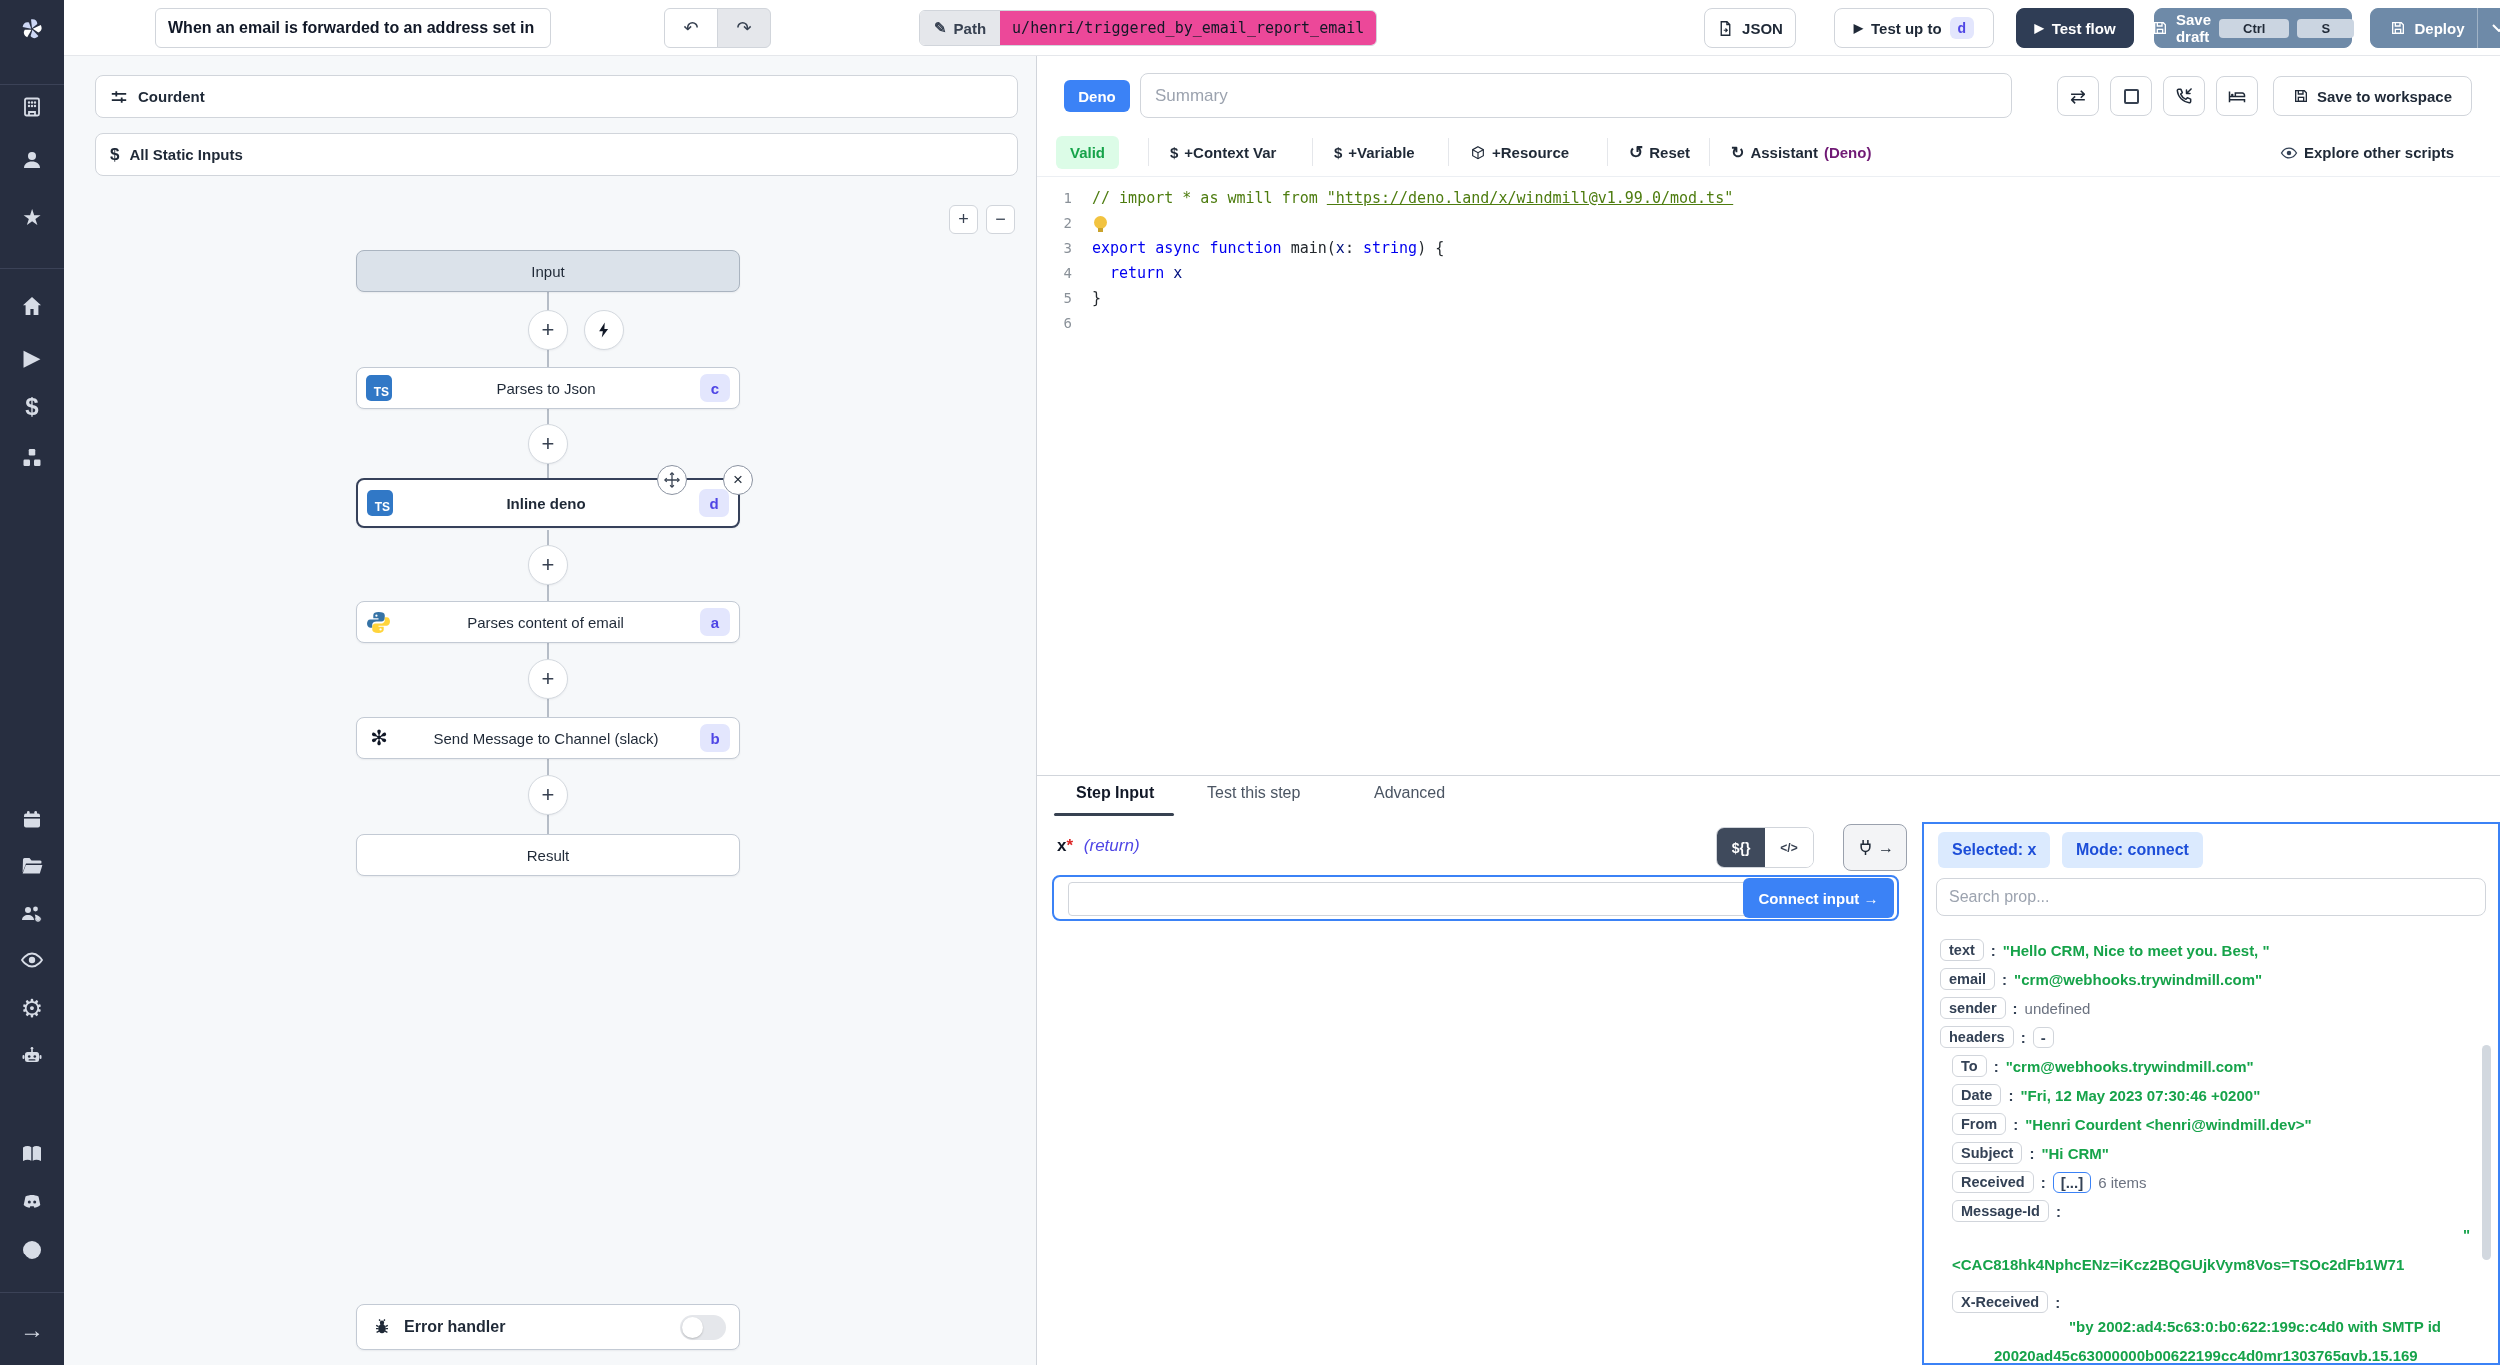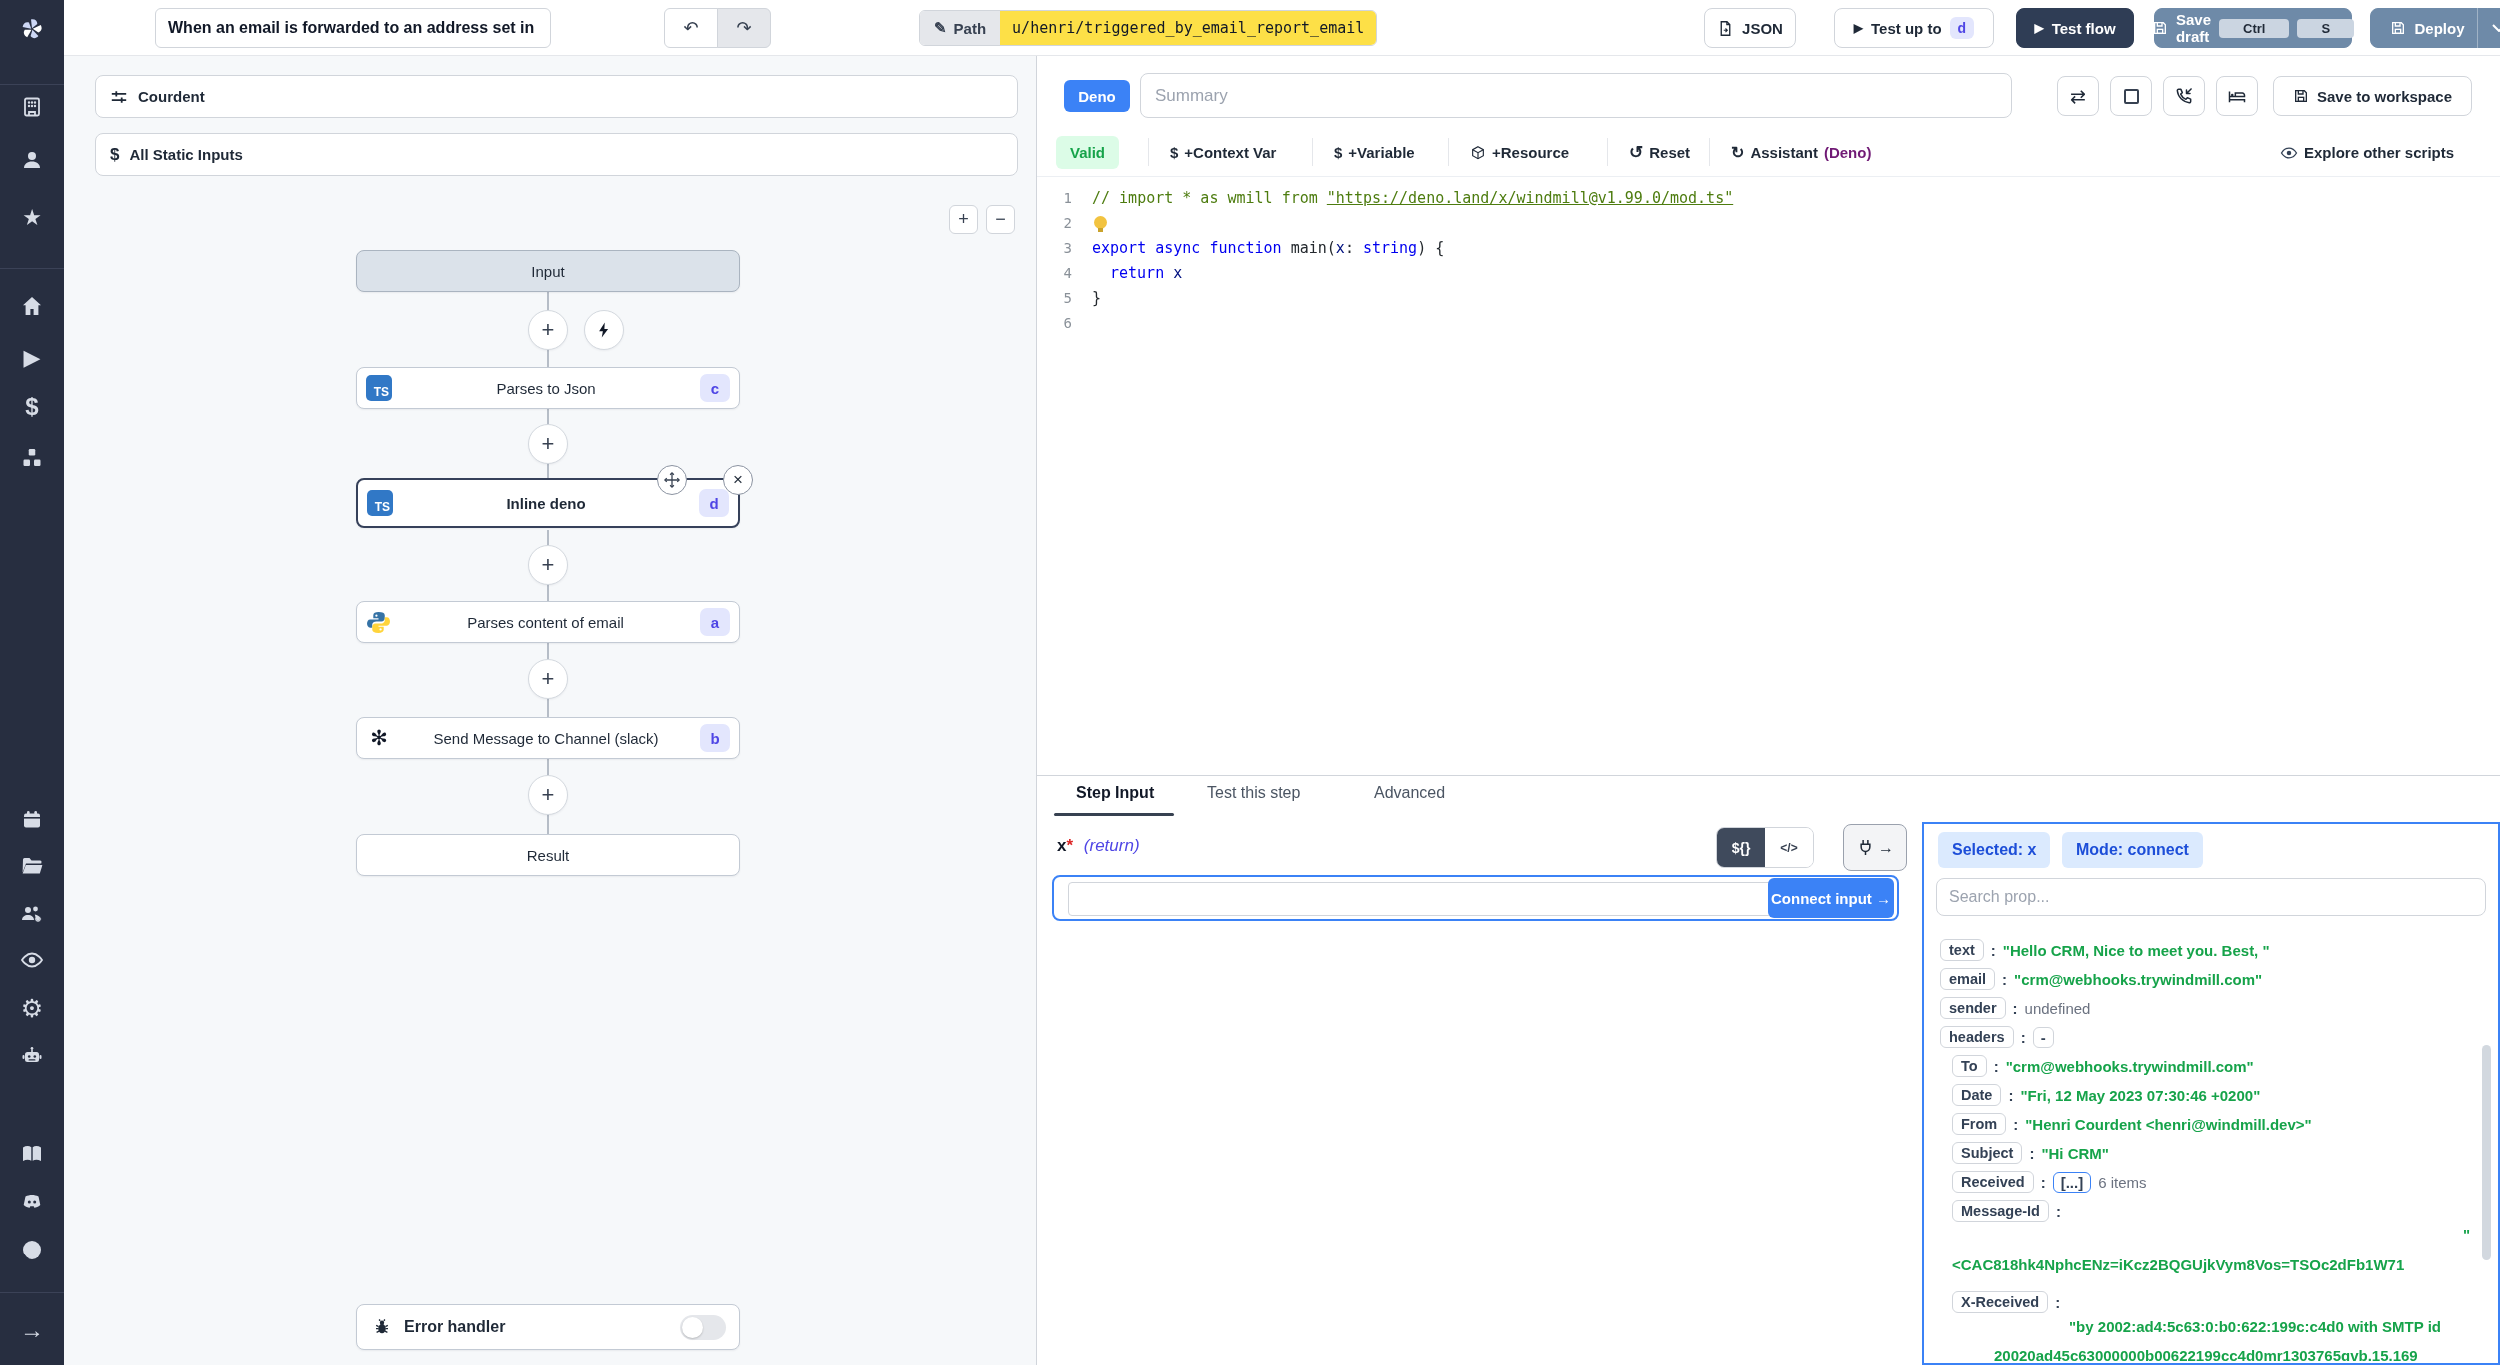--- a/index.html
+++ b/index.html
@@ -9,21 +9,21 @@
 .sidebar{position:absolute;left:0;top:0;width:64px;height:1365px;background:#272e40}
 .side-sep{position:absolute;left:0;width:64px;height:1px;background:#3b4257}
 .side-ic{position:absolute;left:0;width:64px;height:36px;display:flex;align-items:center;justify-content:center;color:#d7dce6;font-size:22px}
 .side-ic svg{width:24px;height:24px}
 
 .topbar{position:absolute;left:64px;top:0;width:2436px;height:56px;background:#fff;border-bottom:1px solid #e5e7eb}
 .title-input{position:absolute;left:91px;top:8px;width:396px;height:40px;border:1px solid #d1d5db;border-radius:6px;padding:0 12px;font-family:"Liberation Sans",sans-serif;font-size:16px;font-weight:700;color:#111827;background:#fff}
 .histbtn{position:absolute;top:8px;width:54px;height:40px;border:1px solid #d1d5db;background:#fff;display:flex;align-items:center;justify-content:center;font-size:18px;color:#374151}
 .pathgrp{position:absolute;left:855px;top:10px;height:36px;display:flex;border:1px solid #d1d5db;border-radius:6px;overflow:hidden}
 .pathseg1{background:#e5e7eb;display:flex;align-items:center;gap:7px;padding:0 14px;font-weight:700;font-size:15px;color:#374151}
-.pathseg2{background:#fde047;display:flex;align-items:center;padding:0 12px;font-family:"DejaVu Sans Mono",monospace;font-size:15px;color:#111827}
+.pathseg2{background:#ec4899;display:flex;align-items:center;padding:0 12px;font-family:"DejaVu Sans Mono",monospace;font-size:15px;color:#111827}
 .tbtn{position:absolute;top:8px;height:40px;border:1px solid #d1d5db;border-radius:8px;background:#fff;display:flex;align-items:center;justify-content:center;gap:8px;font-size:15px;font-weight:700;color:#1f2937}
 .tbtn.dark{background:#2f3d55;border-color:#2f3d55;color:#fff}
 .tbtn.steel{background:#6e8aa8;border-color:#6e8aa8;color:#fff}
 .kbd{background:#cbd5e1;color:#1f2937;border-radius:4px;padding:2px 24px;font-size:13px;font-weight:700}
 .minibadge{background:#e3e6fd;color:#4f46e5;border-radius:6px;padding:3px 8px;font-size:14px;font-weight:700}
 
 .leftpane{position:absolute;left:64px;top:56px;width:973px;height:1309px;background:#f6f8fa;border-right:1px solid #d1d5db}
 .wbar{position:absolute;left:95px;width:923px;height:43px;background:#fff;border:1px solid #d1d5db;border-radius:8px;display:flex;align-items:center;gap:10px;padding:0 14px;font-size:15px;font-weight:700;color:#1f2937}
 .zoombtn{position:absolute;width:29px;height:29px;background:#fff;border:1px solid #d1d5db;border-radius:6px;display:flex;align-items:center;justify-content:center;font-size:18px;color:#374151}
 .connector{position:absolute;left:547px;width:2px;background:#b6bdc7}
@@ -56,21 +56,21 @@
 .tab.active{color:#111827;font-weight:700}
 .tabline{position:absolute;top:813px;height:3px;background:#374151;border-radius:2px}
 .fieldlbl{position:absolute;left:1057px;top:836px;font-size:17px}
 .toggle{position:absolute;left:1716px;top:827px;height:41px;display:flex;border:1px solid #d1d5db;border-radius:8px;overflow:hidden}
 .tseg{width:48px;display:flex;align-items:center;justify-content:center;font-size:14px;font-weight:700}
 .tseg.darkseg{background:#3f4a5c;color:#fff}
 .tseg.liteseg{background:#fff;color:#374151;font-size:12px}
 .plugbtn{position:absolute;left:1843px;top:824px;width:64px;height:47px;background:#f3f4f6;border:1px solid #9aa1ad;border-radius:8px;display:flex;align-items:center;justify-content:center;gap:3px;font-weight:700;color:#1f2937}
 .inputwrap{position:absolute;left:1052px;top:875px;width:847px;height:46px;border:2px solid #3b82f6;border-radius:8px;background:#fff}
 .stepinput{position:absolute;left:14px;top:5px;width:704px;height:34px;border:1px solid #d1d5db;border-radius:4px;padding:0 8px;font-size:15px}
-.connectbtn{position:absolute;right:3px;top:1px;width:126px;height:40px;background:#3b82f6;border-radius:6px;color:#fff;font-size:15px;font-weight:700;display:flex;align-items:center;justify-content:center}
+.connectbtn{position:absolute;right:3px;top:1px;width:151px;height:40px;background:#3b82f6;border-radius:6px;color:#fff;font-size:15px;font-weight:700;display:flex;align-items:center;justify-content:center}
 
 .cpanel{position:absolute;left:1922px;top:822px;width:578px;height:543px;background:#fff;border:2px solid #3b82f6}
 .cbadge{position:absolute;top:832px;height:36px;padding:0 14px;background:#dbeafe;color:#1d4ed8;font-size:16px;font-weight:700;border-radius:6px;display:flex;align-items:center}
 .searchprop{position:absolute;left:1936px;top:878px;width:550px;height:38px;border:1px solid #d1d5db;border-radius:8px;padding:0 12px;font-size:16px;color:#374151;background:#fff}
 .tree{position:absolute;left:1924px;top:926px;width:570px;height:435px;overflow:hidden;font-size:15px}
 .trow{position:absolute;left:0;width:600px;height:28px;display:flex;align-items:center;gap:7px;white-space:nowrap}
 .tkey{border:1px solid #d1d5db;border-radius:6px;background:#fff;padding:2px 8px;font-weight:700;color:#334155;font-size:14.5px}
 .tcolon{font-weight:700;color:#334155}
 .tval{color:#16a34a;font-weight:600}
 .tval.gray{color:#6b7280;font-weight:500}

